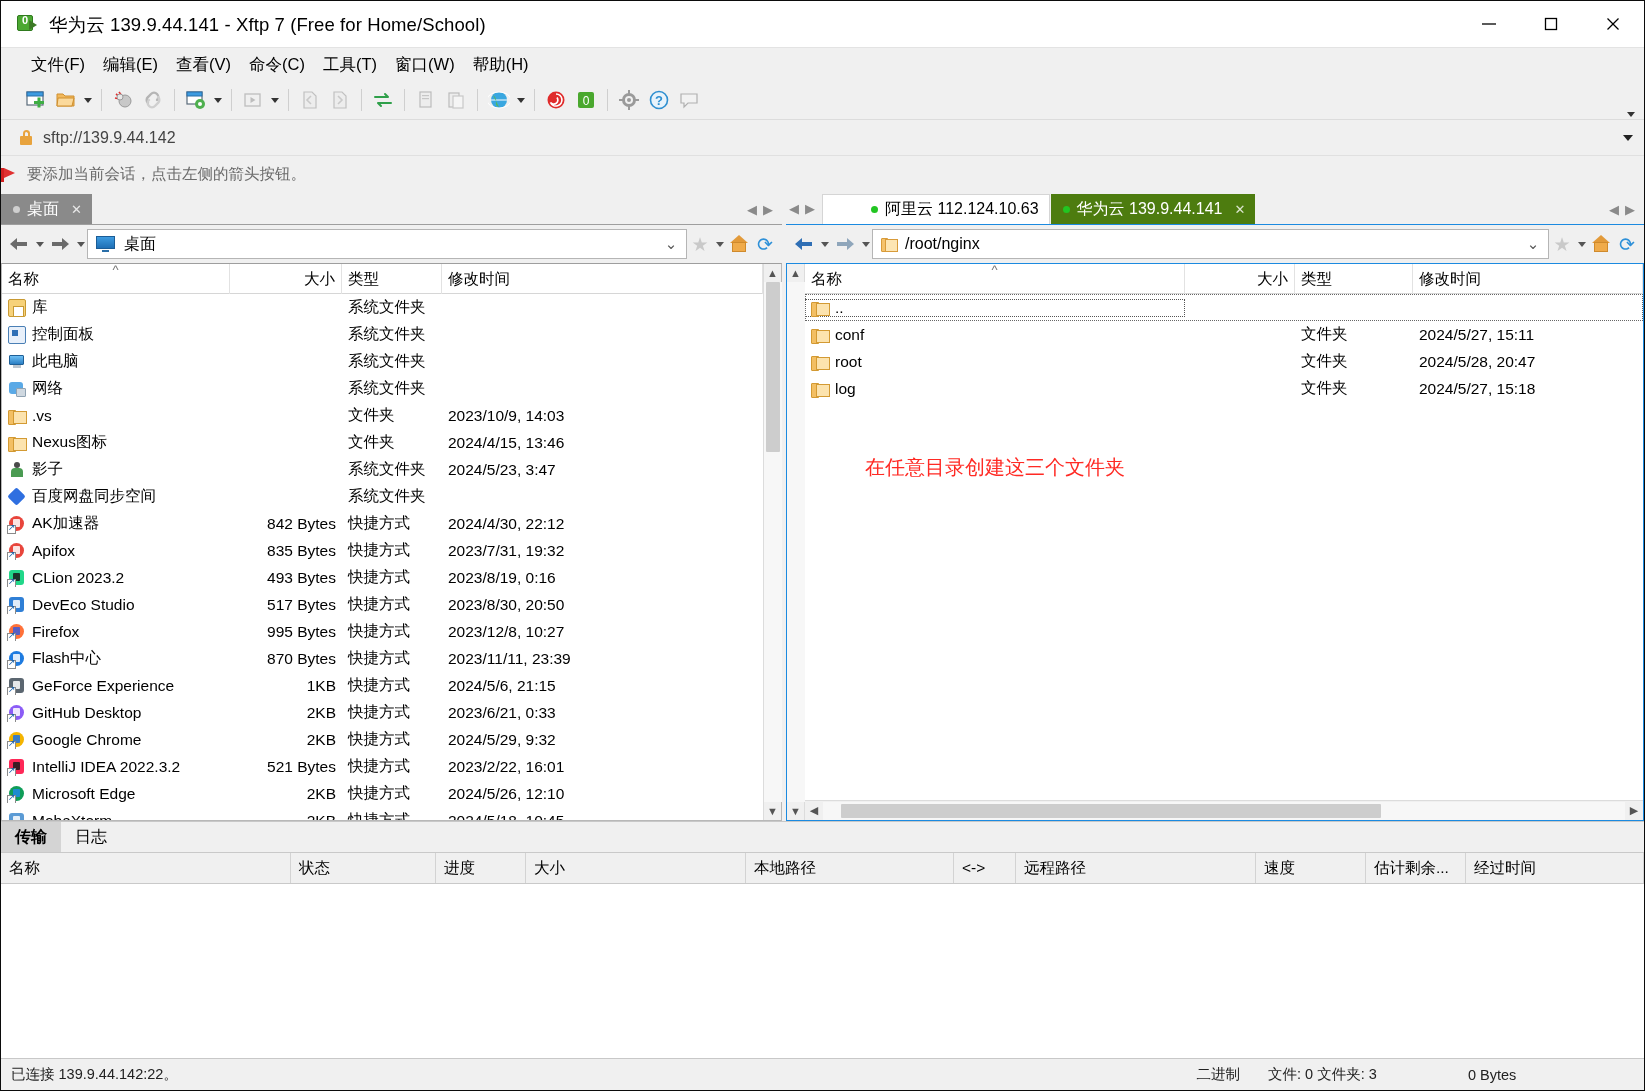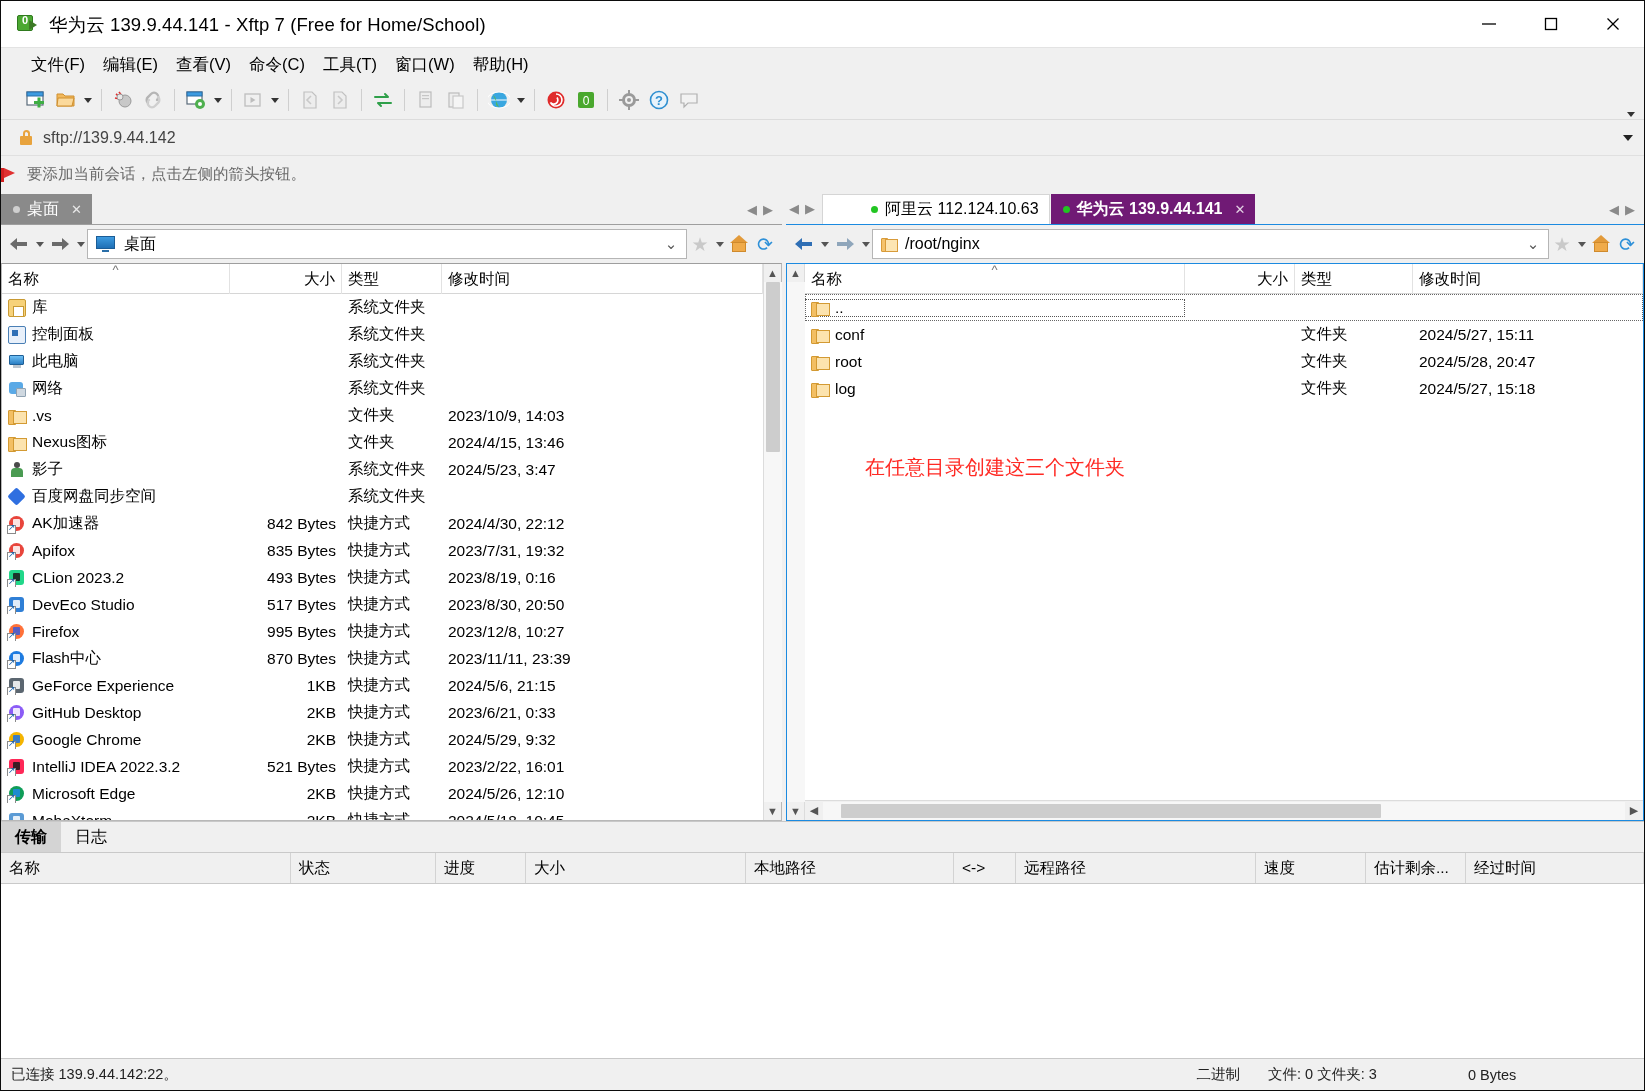--- a/index.html
+++ b/index.html
@@ -170,21 +170,21 @@
   .tabstrip.left-strip { border-bottom: 1px solid #9e9e9e; }
   .tabstrip.right-strip { border-bottom: 1px solid #1b8ae0; }
   .tab {
     height: 30px; display: flex; align-items: center;
     padding: 0 10px 0 12px; font-size: 16px;
     cursor: default; white-space: nowrap;
     margin-right: 1px;
   }
   .tab.inactive-gray { background: #8a8a8a; color: #fff; }
   .tab.inactive-white { background: #ffffff; color: #000; border: 1px solid #d5d5d5; border-bottom: none; padding-left: 48px; }
-  .tab.active-blue { background: #701a75; color: #fff; font-weight: bold; }
+  .tab.active-blue { background: #4d7c0f; color: #fff; font-weight: normal; }
   .tab .dot {
     width: 7px; height: 7px; border-radius: 50%; background: #22c522;
     margin-right: 7px; flex: none;
   }
   .tab.inactive-gray .dot { background: #cfcfcf; }
   .tab .tabclose {
     margin-left: 12px; font-size: 13px; color: inherit; opacity: .8; cursor: default;
   }
   .tab-navs {
     margin-left: auto; display: flex; align-items: center; height: 30px; padding-right: 6px;

